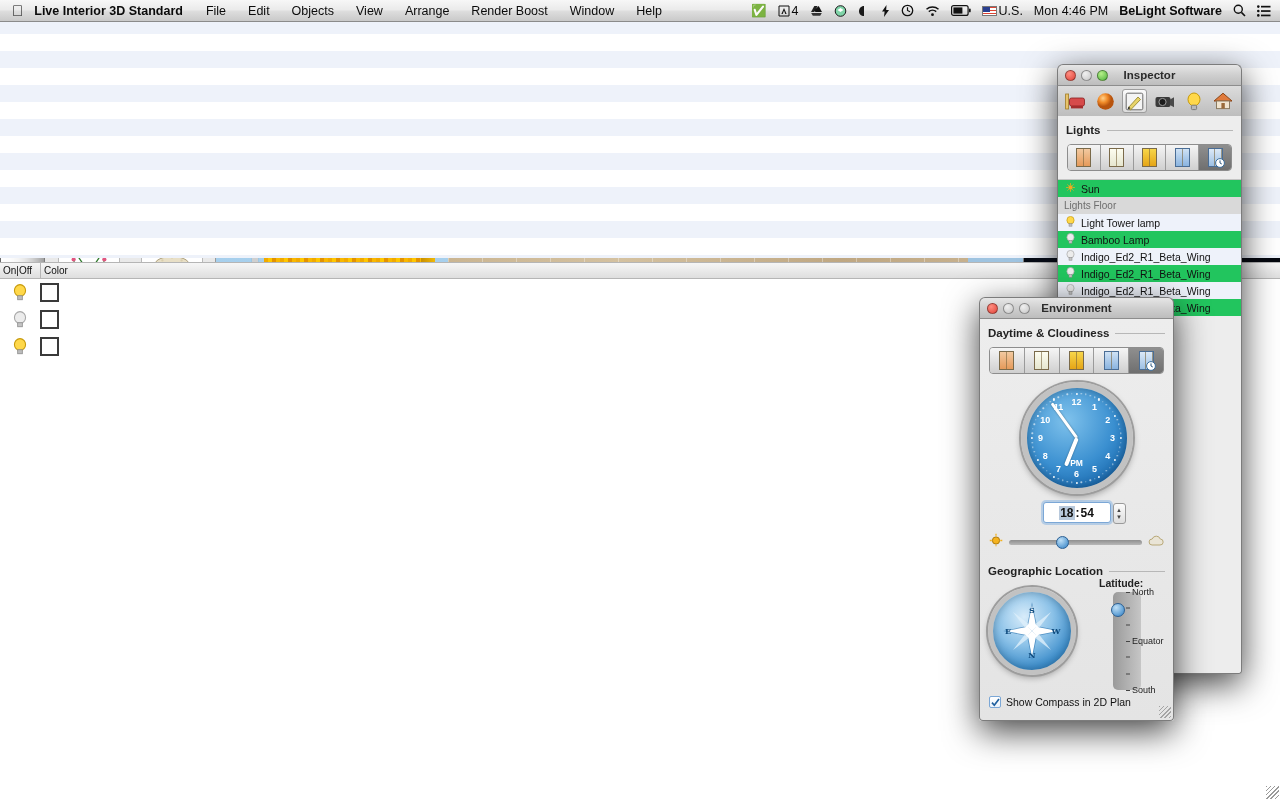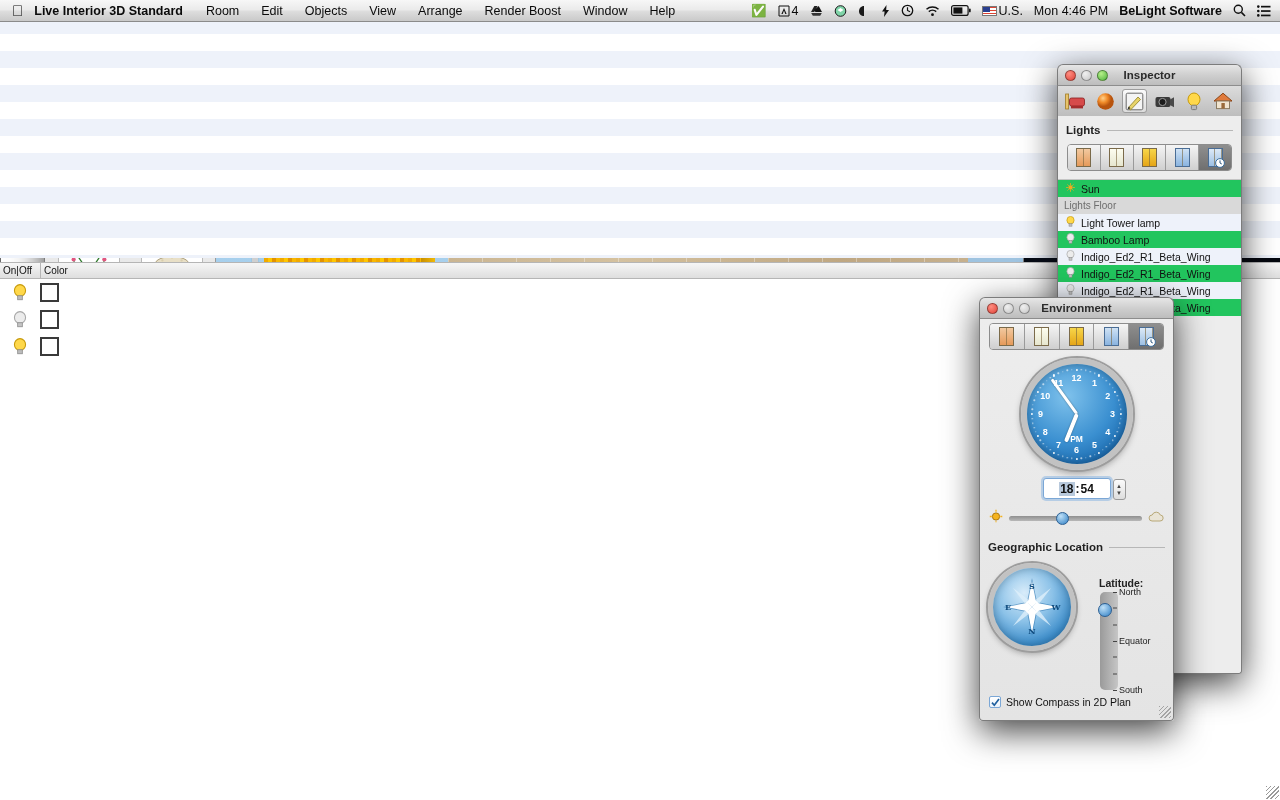--- a/index.html
+++ b/index.html
@@ -362,22 +362,22 @@
           border:1px solid #2b5f93; }
   .compass {
     width:88px;height:88px;border-radius:50%; margin:6px 0 0 8px; position:relative;
     background: radial-gradient(circle at 40% 32%, #d8ecfa 0%, #8cc2e8 40%, #3e8ecb 72%, #1f6aa8 100%);
     border:5px solid #c2c2c2;
     box-shadow:0 0 0 2px #9d9d9d, inset 0 0 9px rgba(0,0,0,.25), 0 3px 6px rgba(0,0,0,.3);
     display:flex;align-items:center;justify-content:center;
   }
   .latcol { position:absolute; right:8px; top:258px; width:66px; }
   .lat-title { font-size:10.5px; font-weight:bold; color:#222; margin-bottom:3px; }
-  .latslider { position:relative; width:18px; height:98px; border-radius:5px;
-               background:linear-gradient(to right,#9a9a9a,#c6c6c6); margin-left:1px;}
+  .latslider { position:relative; width:28px; height:98px; border-radius:5px;
+               background:linear-gradient(to right,#9a9a9a,#c6c6c6); margin-left:14px;}
   .latknob { position:absolute; left:-2.5px; width:14px;height:14px;border-radius:50%;
              background:radial-gradient(circle at 35% 30%,#bfe0f7,#2f7fc4); border:1px solid #2b5f93;}
   .lattick { position:absolute; left:13px; font-size:9px; color:#222; white-space:nowrap;
              transform:translateY(-50%); display:flex; align-items:center; gap:2px;}
   .lattick .dash { display:inline-block; width:4px;height:1px;background:#444; }
   .checkrow { position:absolute; left:9px; bottom:12px; display:flex; align-items:center; gap:5px; }
   .cbox { width:12px;height:12px;border:1px solid #7ba7d6;border-radius:2px;
           background:linear-gradient(#fff,#eaf2fb); display:flex;align-items:center;justify-content:center;
           font-size:9px;color:#1f5f9e; font-weight:bold;}
   .checkrow span { font-size:10.5px; color:#111; }
@@ -649,21 +649,21 @@
     <i style="left:116px;top:291px;width:1px;height:1px;opacity:0.54"></i>
     <i style="left:1228px;top:448px;width:1px;height:1px;opacity:0.22"></i>
   </div>
 
 <div style="position:absolute;right:34px;bottom:28px;font-family:'DejaVu Serif',serif;
             font-size:44px;color:#1b1b20;opacity:.75;letter-spacing:-2px;">mj-logo</div>
 
 <div class="menubar">
   <span class="apple"></span>
   <span class="mtitle">Live Interior 3D Standard</span>
-  <span class="mitem">Room</span>
+  <span class="mitem">File</span>
   <span class="mitem">Edit</span>
   <span class="mitem">Objects</span>
   <span class="mitem">View</span>
   <span class="mitem">Arrange</span>
   <span class="mitem">Render Boost</span>
   <span class="mitem">Window</span>
   <span class="mitem">Help</span>
 
   <div class="right">
     <span class="si">✅</span>
@@ -1421,20 +1421,24 @@
   <div class="titlebar">
     <div class="tlights">
       <div class="tl r"></div>
       <div class="tl off"></div>
       <div class="tl off"></div>
     </div>
     <div class="wtitle">Environment</div>
   </div>
 
   <div class="env-body">
+    <div class="group-hdr">
+      <span class="lbl">Daytime &amp; Cloudiness</span>
+      <span class="rule"></span>
+    </div>
     <div class="lightseg" id="env-lightseg">
         <div class="">
           <span class="swin" style="background:linear-gradient(#f2c9a0,#e59a5a)">
             <i></i>
             <i></i>
           </span>
         </div>
         <div class="">
           <span class="swin" style="background:linear-gradient(#fdfdf0,#e6e6cf)">
             <i></i>

